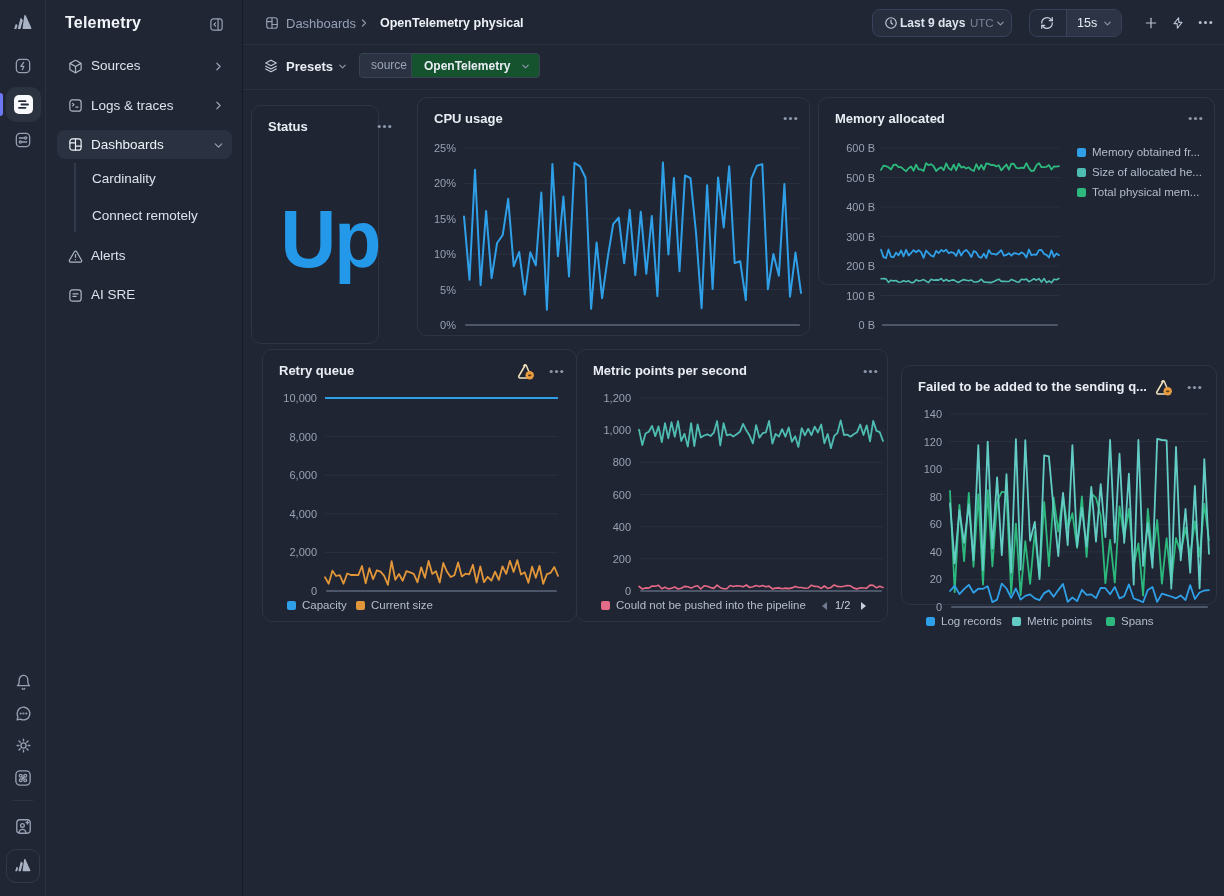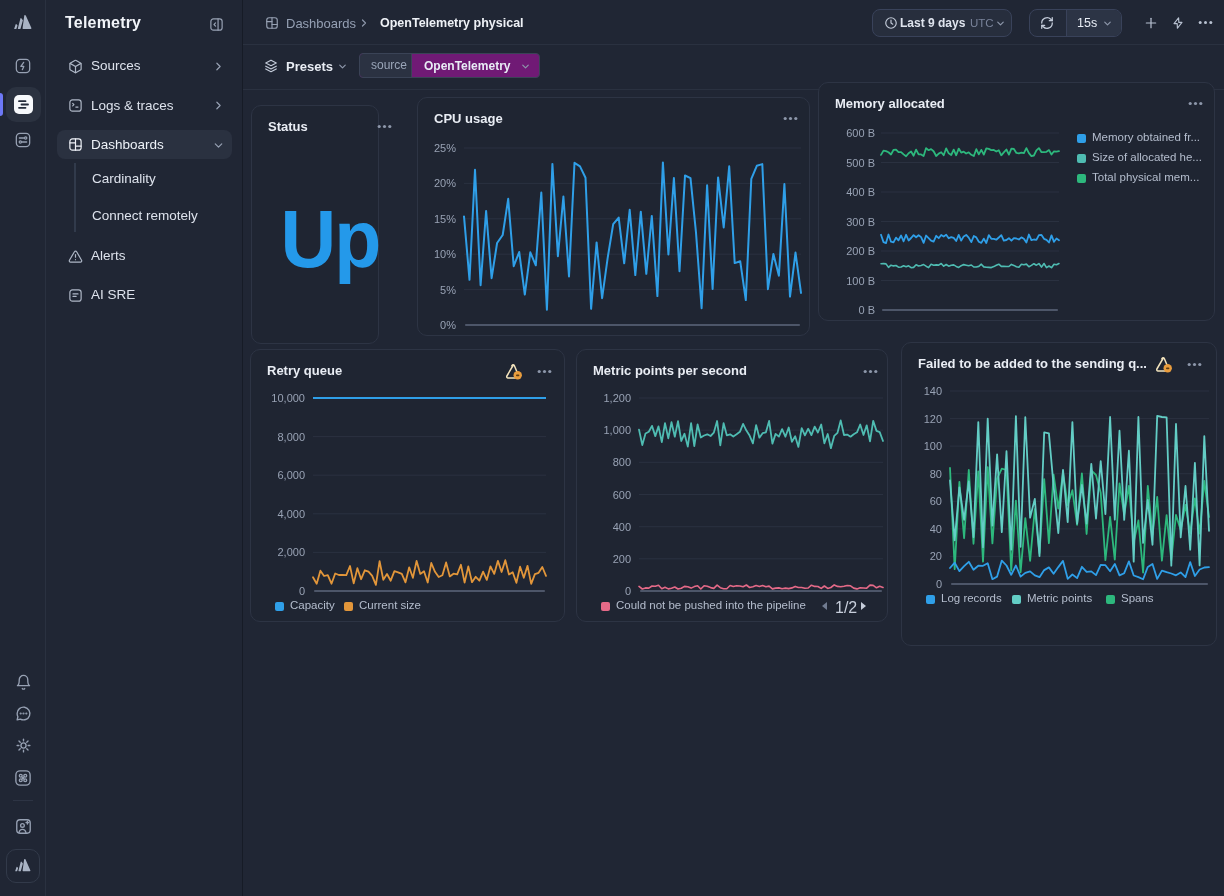--- a/index.html
+++ b/index.html
@@ -6,21 +6,21 @@
 html,body{width:1224px;height:896px;background:#202634;font-family:"Liberation Sans",sans-serif;overflow:hidden;position:relative}
 .abs{position:absolute}
 .rail{position:absolute;left:0;top:0;width:46px;height:896px;background:#202634;border-right:1px solid #2a3140}
 .sidebar{position:absolute;left:46px;top:0;width:197px;height:896px;background:#202634;border-right:1px solid #161b26}
 .topbar{position:absolute;left:243px;top:0;width:981px;height:45px;border-bottom:1px solid #2a3140}
 .filterbar{position:absolute;left:243px;top:45px;width:981px;height:45px;border-bottom:1px solid #2a3140}
 .ic{position:absolute;color:#97a1b3}
 .panel{position:absolute;background:#1f2532;border:1px solid #2d3444;border-radius:10px}
 .ptitle{position:absolute;left:16px;top:13px;font-size:13px;font-weight:700;color:#e9edf4}
 .navtext{font-size:13.5px;color:#dde2ec}
-.leg{position:absolute;font-size:11.5px;color:#b4bdcd;display:flex;align-items:flex-end;gap:6px}
+.leg{position:absolute;font-size:11.5px;color:#b4bdcd;display:flex;align-items:center;gap:6px}
 .sq{width:9px;height:9px;border-radius:2px;display:inline-block}
 </style>
 </head>
 <body>
 
 <div class="rail">
 
   <svg class="abs" style="left:13px;top:14px" width="20" height="17" viewBox="0 0 20 17">
     <path d="M1.6 15 Q1.05 15 1.25 14.4 L2.7 10.3 Q3.0 9.6 3.5 10.2 L4.5 11.4 L3.5 14.5 Q3.35 15 2.9 15 Z" fill="#a9b3c4"></path>
     <path d="M5.3 15 Q4.7 15 4.9 14.3 L7.4 4.4 Q7.7 3.6 8.3 4.3 L9.9 6.3 L7.6 14.4 Q7.45 15 6.95 15 Z" fill="#a9b3c4"></path>
@@ -215,21 +215,21 @@
 <svg class="ic" style="left:264px;top:59px" width="14" height="14" viewBox="0 0 24 24" fill="none" stroke="#c3cbd9" stroke-width="2" stroke-linecap="round" stroke-linejoin="round">
   <path d="m12 2 9 4.8-9 4.8L3 6.8Z"></path>
     <path d="m3 12.3 9 4.8 9-4.8"></path>
     <path d="m3 17 9 4.8 9-4.8"></path>
 </svg>
 <div class="abs" style="left:286px;top:59px;font-size:13px;font-weight:700;color:#e9edf4">Presets</div>
 <svg class="ic" style="left:337px;top:61px" width="11" height="11" viewBox="0 0 24 24" fill="none" stroke="#8d97aa" stroke-width="2.6" stroke-linecap="round" stroke-linejoin="round">
     <path d="m6 9 6 6 6-6"></path>
   </svg>
 
-<div class="abs" style="left:359px;top:53px;width:181px;height:25px;background:#701a75;border:1px solid #3a4356;border-radius:4px;overflow:hidden">
+<div class="abs" style="left:359px;top:53px;width:181px;height:25px;background:#14532d;border:1px solid #3a4356;border-radius:4px;overflow:hidden">
   <div style="position:absolute;left:0;top:0;width:52px;height:25px;background:#2b3242;border-right:1px solid #3a4356"></div>
   <div style="position:absolute;left:11px;top:4px;font-size:12px;color:#9aa5b8">source</div>
   <div style="position:absolute;left:64px;top:5px;font-size:12px;font-weight:700;color:#e8edf5">OpenTelemetry</div>
   <svg style="position:absolute;left:160px;top:7px" width="11" height="11" viewBox="0 0 24 24" fill="none" stroke="#8d97aa" stroke-width="2.6" stroke-linecap="round" stroke-linejoin="round">
       <path d="m6 9 6 6 6-6"></path>
     </svg>
 </div>
 
 <div class="panel" style="left:251px;top:105px;width:128px;height:239px">
   <div class="ptitle">Status</div>
@@ -258,21 +258,21 @@
       <line x1="46" y1="156.2" x2="383" y2="156.2" stroke="#2a3140" stroke-width="1"></line>
       <text x="38" y="160.2" font-size="11" fill="#98a2b4" text-anchor="end" font-family="Liberation Sans, sans-serif">10%</text>
       <line x1="46" y1="191.6" x2="383" y2="191.6" stroke="#2a3140" stroke-width="1"></line>
       <text x="38" y="195.6" font-size="11" fill="#98a2b4" text-anchor="end" font-family="Liberation Sans, sans-serif">5%</text>
       <line x1="48" y1="227.0" x2="381" y2="227.0" stroke="#4d5669" stroke-width="2.2" stroke-linecap="round"></line>
       <text x="38" y="231.0" font-size="11" fill="#98a2b4" text-anchor="end" font-family="Liberation Sans, sans-serif">0%</text>
       <polyline points="46.0,118.4 51.5,181.8 57.0,71.7 62.6,187.2 68.1,112.9 73.6,180.2 79.1,145.0 84.7,137.0 90.2,100.8 95.7,168.2 101.2,154.0 106.8,196.6 112.3,154.3 117.8,167.3 123.3,94.5 128.9,211.8 134.4,65.9 139.9,158.2 145.4,98.5 151.0,178.5 156.5,64.8 162.0,68.4 167.5,79.8 173.1,210.8 178.6,144.4 184.1,200.2 189.6,160.3 195.2,126.2 200.7,119.6 206.2,165.3 211.7,111.8 217.3,177.1 222.8,113.7 228.3,175.8 233.8,117.9 239.4,198.1 244.9,64.4 250.4,156.5 255.9,80.0 261.5,173.2 267.0,77.5 272.5,80.1 278.0,134.6 283.6,210.2 289.1,87.3 294.6,191.0 300.1,79.4 305.7,129.4 311.2,68.3 316.7,165.1 322.2,163.2 327.8,202.1 333.3,80.8 338.8,67.8 344.3,66.1 349.9,191.2 355.4,156.0 360.9,177.7 366.4,86.1 372.0,198.6 377.5,154.6 383.0,194.9" fill="none" stroke="#2f9fe8" stroke-width="2.0" stroke-linejoin="round" stroke-linecap="round" opacity="1.0"></polyline>
     </svg>
 </div>
 
-<div class="panel" style="left:818px;top:82px;width:397px;height:239px">
+<div class="panel" style="left:818px;top:97px;width:397px;height:188px">
   <div class="ptitle">Memory allocated</div>
   <svg class="abs" style="left:369px;top:18px" width="15" height="5" viewBox="0 0 15 5">
       <circle cx="2.2" cy="2.5" r="1.6" fill="#8d97aa"></circle>
       <circle cx="7.5" cy="2.5" r="1.6" fill="#8d97aa"></circle>
       <circle cx="12.8" cy="2.5" r="1.6" fill="#8d97aa"></circle>
     </svg>
   <svg class="abs" style="left:0;top:0" width="397" height="239">
       <line x1="62" y1="50.0" x2="240" y2="50.0" stroke="#2a3140" stroke-width="1"></line>
       <text x="56" y="54.0" font-size="11" fill="#98a2b4" text-anchor="end" font-family="Liberation Sans, sans-serif">600 B</text>
       <line x1="62" y1="79.5" x2="240" y2="79.5" stroke="#2a3140" stroke-width="1"></line>
@@ -289,21 +289,21 @@
       <text x="56" y="231.0" font-size="11" fill="#98a2b4" text-anchor="end" font-family="Liberation Sans, sans-serif">0 B</text>
       <polyline points="62.0,71.9 64.5,67.6 67.0,68.1 69.5,69.3 72.0,71.5 74.5,66.8 77.0,66.6 79.5,69.1 82.1,69.1 84.6,71.4 87.1,73.3 89.6,70.2 92.1,68.5 94.6,72.7 97.1,66.7 99.6,71.4 102.1,71.4 104.6,73.0 107.1,65.1 109.6,67.2 112.1,66.1 114.6,68.2 117.2,73.0 119.7,70.6 122.2,69.2 124.7,72.3 127.2,65.4 129.7,70.3 132.2,72.0 134.7,66.6 137.2,72.3 139.7,65.6 142.2,69.6 144.7,68.7 147.2,70.5 149.7,69.3 152.3,71.8 154.8,73.0 157.3,66.2 159.8,71.4 162.3,66.9 164.8,71.6 167.3,65.3 169.8,65.9 172.3,67.1 174.8,67.0 177.3,68.5 179.8,67.3 182.3,72.3 184.8,69.4 187.4,66.5 189.9,71.6 192.4,65.7 194.9,66.0 197.4,69.9 199.9,70.3 202.4,69.6 204.9,70.1 207.4,65.1 209.9,70.1 212.4,73.1 214.9,72.5 217.4,67.4 219.9,65.1 222.5,69.2 225.0,69.2 227.5,68.8 230.0,67.1 232.5,71.5 235.0,68.3 237.5,68.7 240.0,68.2" fill="none" stroke="#2db87d" stroke-width="1.8" stroke-linejoin="round" stroke-linecap="round" opacity="1.0"></polyline>
       <polyline points="62.0,151.8 64.5,159.1 67.0,160.1 69.5,151.5 72.0,158.7 74.5,159.3 77.0,154.6 79.5,157.3 82.1,152.5 84.6,158.3 87.1,151.8 89.6,157.5 92.1,155.0 94.6,152.1 97.1,154.3 99.6,152.2 102.1,154.1 104.6,159.9 107.1,152.5 109.6,155.1 112.1,157.6 114.6,158.6 117.2,152.8 119.7,155.2 122.2,152.0 124.7,153.5 127.2,151.8 129.7,155.3 132.2,154.1 134.7,154.9 137.2,158.0 139.7,151.9 142.2,157.6 144.7,153.4 147.2,151.9 149.7,154.6 152.3,159.1 154.8,153.0 157.3,154.4 159.8,158.7 162.3,159.9 164.8,155.6 167.3,160.0 169.8,152.1 172.3,155.8 174.8,155.8 177.3,156.7 179.8,154.5 182.3,152.2 184.8,157.6 187.4,157.0 189.9,155.2 192.4,157.7 194.9,155.1 197.4,155.5 199.9,156.5 202.4,154.4 204.9,155.7 207.4,159.6 209.9,151.5 212.4,157.2 214.9,156.5 217.4,156.8 219.9,152.1 222.5,151.9 225.0,155.8 227.5,156.8 230.0,159.5 232.5,152.4 235.0,158.8 237.5,155.5 240.0,157.2" fill="none" stroke="#2f9fe8" stroke-width="1.8" stroke-linejoin="round" stroke-linecap="round" opacity="1.0"></polyline>
       <polyline points="62.0,180.7 64.5,180.6 67.0,180.9 69.5,184.4 72.0,182.2 74.5,182.9 77.0,182.5 79.5,184.2 82.1,184.0 84.6,182.8 87.1,183.8 89.6,182.8 92.1,184.7 94.6,184.4 97.1,181.7 99.6,183.0 102.1,182.5 104.6,181.6 107.1,183.2 109.6,184.6 112.1,181.3 114.6,182.2 117.2,181.9 119.7,182.1 122.2,180.5 124.7,183.2 127.2,181.5 129.7,183.2 132.2,182.3 134.7,181.9 137.2,183.4 139.7,184.4 142.2,182.7 144.7,181.6 147.2,182.2 149.7,182.8 152.3,182.0 154.8,184.0 157.3,184.0 159.8,183.4 162.3,181.2 164.8,183.9 167.3,184.3 169.8,184.4 172.3,184.6 174.8,183.6 177.3,182.3 179.8,181.2 182.3,183.4 184.8,183.2 187.4,183.5 189.9,183.5 192.4,181.4 194.9,182.4 197.4,183.7 199.9,184.3 202.4,181.3 204.9,181.7 207.4,181.1 209.9,183.8 212.4,182.4 214.9,180.7 217.4,182.2 219.9,180.6 222.5,184.1 225.0,180.5 227.5,184.6 230.0,183.0 232.5,184.7 235.0,181.2 237.5,181.8 240.0,180.5" fill="none" stroke="#4fbcb2" stroke-width="1.6" stroke-linejoin="round" stroke-linecap="round" opacity="1.0"></polyline>
     </svg>
   <div class="leg" style="left:258px;top:48px"><span class="sq" style="background:#2f9fe8"></span>Memory obtained fr...</div>
   <div class="leg" style="left:258px;top:68px"><span class="sq" style="background:#4fbcb2"></span>Size of allocated he...</div>
   <div class="leg" style="left:258px;top:88px"><span class="sq" style="background:#2db87d"></span>Total physical mem...</div>
 </div>
 
-<div class="panel" style="left:250px;top:349px;width:315px;height:273px">
+<div class="panel" style="left:262px;top:349px;width:315px;height:273px">
   <div class="ptitle">Retry queue</div>
   <svg class="abs" style="left:254px;top:14px" width="18" height="16" viewBox="0 0 18 16">
     <path d="M7.6 1.9 1.5 12.4a1.3 1.3 0 0 0 1.1 1.95h9.6a1.3 1.3 0 0 0 1.1-1.95L8.9 1.9a1.3 1.3 0 0 0-2.3 0Z" fill="none" stroke="#f2e3bd" stroke-width="1.5" transform="translate(0.4 -0.4)"></path>
     <circle cx="12.7" cy="11.3" r="4.2" fill="#e99d3e"></circle>
     <rect x="11" y="10.4" width="3.4" height="1.8" rx="0.9" fill="#5f3c10"></rect>
   </svg>
   <svg class="abs" style="left:286px;top:19px" width="15" height="5" viewBox="0 0 15 5">
       <circle cx="2.2" cy="2.5" r="1.6" fill="#8d97aa"></circle>
       <circle cx="7.5" cy="2.5" r="1.6" fill="#8d97aa"></circle>
       <circle cx="12.8" cy="2.5" r="1.6" fill="#8d97aa"></circle>
@@ -350,27 +350,27 @@
       <text x="54" y="212.8" font-size="11" fill="#98a2b4" text-anchor="end" font-family="Liberation Sans, sans-serif">200</text>
       <line x1="64" y1="241.0" x2="304" y2="241.0" stroke="#4d5669" stroke-width="2.2" stroke-linecap="round"></line>
       <text x="54" y="245.0" font-size="11" fill="#98a2b4" text-anchor="end" font-family="Liberation Sans, sans-serif">0</text>
       <polyline points="62.0,79.6 65.3,95.0 68.5,83.5 71.8,81.8 75.0,75.9 78.3,86.1 81.5,76.4 84.8,92.1 88.0,73.1 91.3,88.3 94.5,72.2 97.8,86.7 101.0,71.1 104.3,91.0 107.5,83.7 110.8,96.6 114.1,73.2 117.3,96.2 120.6,74.5 123.8,87.5 127.1,85.5 130.3,84.3 133.6,86.0 136.8,82.7 140.1,71.0 143.3,95.3 146.6,73.2 149.8,85.3 153.1,84.3 156.3,86.5 159.6,84.3 162.9,81.8 166.1,73.9 169.4,80.6 172.6,85.6 175.9,93.3 179.1,75.1 182.4,87.7 185.6,83.2 188.9,82.3 192.1,70.9 195.4,93.6 198.6,83.9 201.9,86.6 205.1,79.1 208.4,86.7 211.7,77.5 214.9,91.8 218.2,86.2 221.4,96.9 224.7,78.1 227.9,85.4 231.2,78.7 234.4,85.1 237.7,76.6 240.9,82.5 244.2,74.5 247.4,93.3 250.7,84.0 253.9,98.2 257.2,85.9 260.5,82.8 263.7,70.4 267.0,85.0 270.2,84.6 273.5,86.7 276.7,84.2 280.0,82.3 283.2,74.5 286.5,85.0 289.7,75.3 293.0,91.4 296.2,70.9 299.5,80.9 302.7,82.1 306.0,91.0" fill="none" stroke="#4fbcb2" stroke-width="1.8" stroke-linejoin="round" stroke-linecap="round" opacity="1.0"></polyline>
       <polyline points="62.0,236.4 65.3,239.0 68.5,237.9 71.8,238.1 75.0,236.0 78.3,236.2 81.5,235.3 84.8,238.7 88.0,237.3 91.3,238.9 94.5,238.2 97.8,237.0 101.0,239.0 104.3,238.2 107.5,236.4 110.8,236.8 114.1,238.1 117.3,236.6 120.6,235.7 123.8,239.0 127.1,235.7 130.3,236.2 133.6,237.6 136.8,238.4 140.1,235.1 143.3,237.7 146.6,238.7 149.8,238.7 153.1,235.5 156.3,236.5 159.6,235.7 162.9,236.0 166.1,236.8 169.4,235.0 172.6,237.5 175.9,236.8 179.1,235.6 182.4,236.5 185.6,235.5 188.9,236.7 192.1,236.1 195.4,238.9 198.6,238.1 201.9,237.9 205.1,238.7 208.4,238.1 211.7,238.6 214.9,237.9 218.2,236.4 221.4,237.5 224.7,237.5 227.9,238.2 231.2,238.0 234.4,235.2 237.7,236.4 240.9,236.5 244.2,238.4 247.4,236.0 250.7,238.4 253.9,237.5 257.2,234.9 260.5,236.4 263.7,236.7 267.0,236.2 270.2,235.5 273.5,235.8 276.7,238.1 280.0,238.9 283.2,237.8 286.5,238.0 289.7,238.2 293.0,235.1 296.2,235.4 299.5,237.8 302.7,236.3 306.0,237.4" fill="none" stroke="#e56a88" stroke-width="1.6" stroke-linejoin="round" stroke-linecap="round" opacity="1.0"></polyline>
     </svg>
   <div class="leg" style="left:24px;top:249px"><span class="sq" style="background:#e56a88"></span>Could not be pushed into the pipeline</div>
   <svg class="abs" style="left:243px;top:251px" width="8" height="10" viewBox="0 0 8 10">
       <path d="M7 1 2 5l5 4Z" fill="#717c91"></path>
     </svg>
-  <div class="abs" style="left:258px;top:249px;font-size:16px;color:#c7cedb">1/2</div>
+  <div class="abs" style="left:258px;top:249px;font-size:11px;color:#c7cedb">1/2</div>
   <svg class="abs" style="left:283px;top:251px" width="8" height="10" viewBox="0 0 8 10">
       <path d="M1 1l5 4-5 4Z" fill="#c7cedb"></path>
     </svg>
 </div>
 
-<div class="panel" style="left:901px;top:342px;width:316px;height:304px">
+<div class="panel" style="left:901px;top:365px;width:316px;height:240px">
   <div class="ptitle">Failed to be added to the sending q...</div>
   <svg class="abs" style="left:253px;top:14px" width="18" height="16" viewBox="0 0 18 16">
     <path d="M7.6 1.9 1.5 12.4a1.3 1.3 0 0 0 1.1 1.95h9.6a1.3 1.3 0 0 0 1.1-1.95L8.9 1.9a1.3 1.3 0 0 0-2.3 0Z" fill="none" stroke="#f2e3bd" stroke-width="1.5" transform="translate(0.4 -0.4)"></path>
     <circle cx="12.7" cy="11.3" r="4.2" fill="#e99d3e"></circle>
     <rect x="11" y="10.4" width="3.4" height="1.8" rx="0.9" fill="#5f3c10"></rect>
   </svg>
   <svg class="abs" style="left:285px;top:19px" width="15" height="5" viewBox="0 0 15 5">
       <circle cx="2.2" cy="2.5" r="1.6" fill="#8d97aa"></circle>
       <circle cx="7.5" cy="2.5" r="1.6" fill="#8d97aa"></circle>
       <circle cx="12.8" cy="2.5" r="1.6" fill="#8d97aa"></circle>

